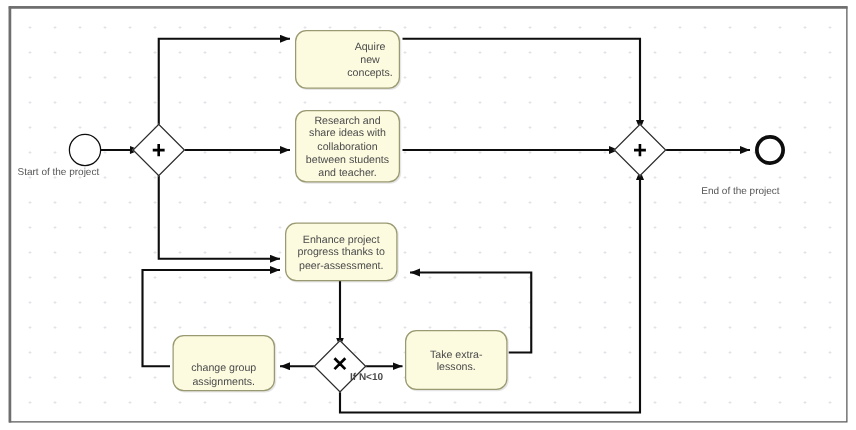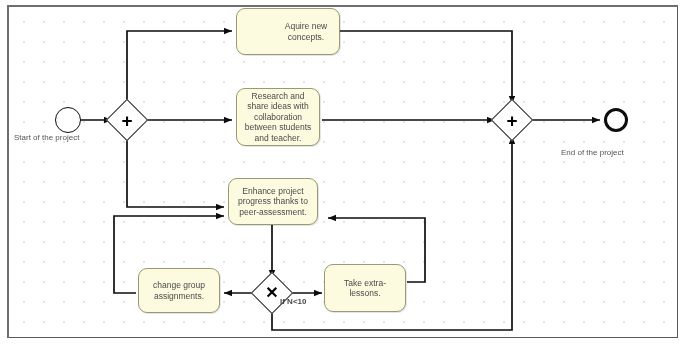--- a/index.html
+++ b/index.html
@@ -155,33 +155,33 @@
   <div class="gateway" style="left:112px; top:105px;"></div>
   <div class="gateway-mark" style="left:112px; top:105px;">+</div>
 
   <div class="gateway" style="left:497px; top:105px;"></div>
   <div class="gateway-mark" style="left:497px; top:105px;">+</div>
 
   <div class="gateway" style="left:257px; top:278px; width:30px; height:30px;"></div>
   <div class="gateway-mark" style="left:257px; top:278px; font-size:16px;">✕</div>
   <div class="flow-label" style="left:280px; top:297px;font-weight:bold;">If N&lt;10</div>
 
-  <div class="task" style="left:236px; top:8px; width:104px; height:47px;padding-left:40px;">
+  <div class="task" style="left:236px; top:24px; width:84px; height:47px;padding-left:40px;">
     <span>Aquire new concepts.</span>
   </div>
 
   <div class="task" style="left:236px; top:88px; width:84px; height:58px;">
     <span>Research and share ideas with collaboration between students and teacher.</span>
   </div>
 
   <div class="task" style="left:228px; top:178px; width:90px; height:47px;">
     <span>Enhance project progress thanks to peer-assessment.</span>
   </div>
 
-  <div class="task" style="left:138px; top:268px; width:82px; height:45px;">
+  <div class="task" style="left:138px; top:268px; width:82px; height:45px;align-items:flex-end;">
     <span>change group assignments.</span>
   </div>
 
   <div class="task" style="left:324px; top:264px; width:82px; height:48px;">
     <span>Take extra-lessons.</span>
   </div>
 
 </div>
 
 </body></html>

